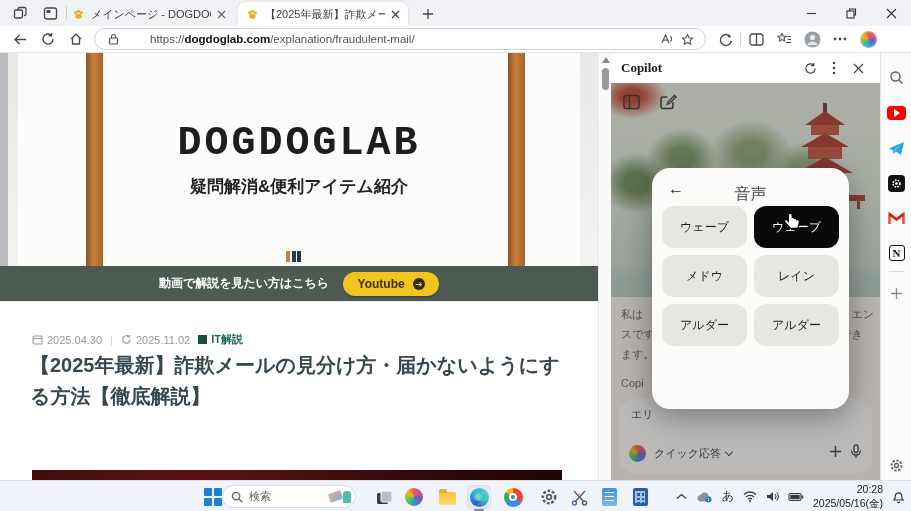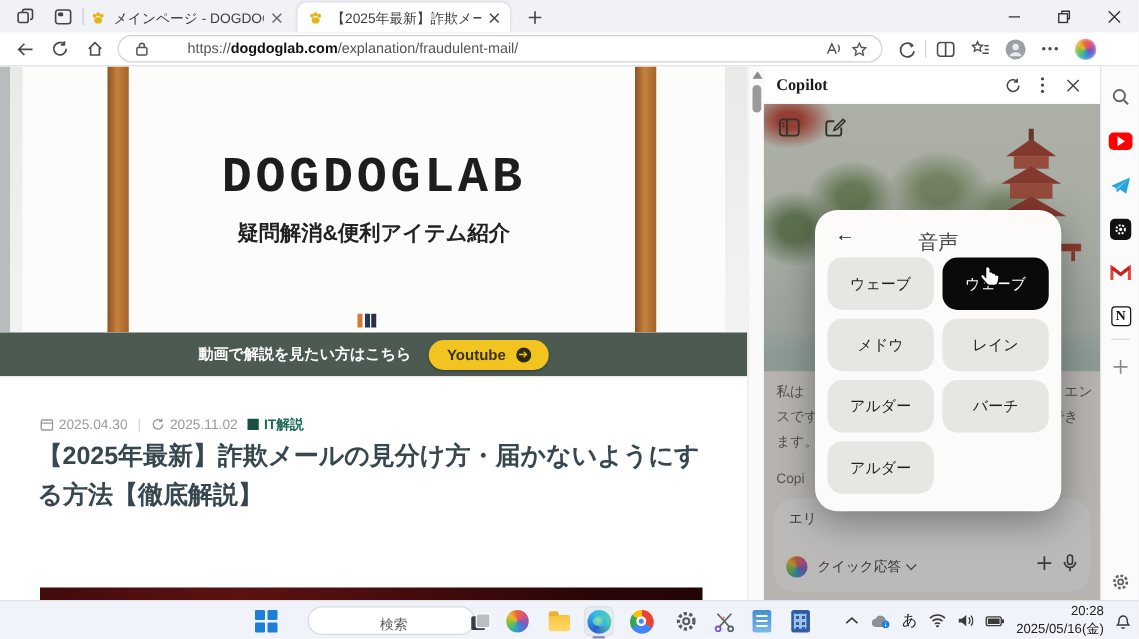--- a/index.html
+++ b/index.html
@@ -96,21 +96,21 @@
 
 .esidebar { position:absolute; left:880px; top:53px; width:31px; height:427px; background:#fbfbfb; border-left:1px solid #e4e4e4; }
 .es-icon { position:absolute; left:0; width:31px; height:24px; display:flex; align-items:center; justify-content:center; }
 .es-div { position:absolute; left:8px; width:15px; height:1px; background:#dcdcdc; }
 
 
 .taskbar { position:absolute; left:0; top:480px; width:911px; height:31px; background:#f0f3f9; border-top:1px solid #dde1e8; z-index:10; }
 .tk-icon { position:absolute; top:4px; width:24px; height:24px; display:flex; align-items:center; justify-content:center; }
 .tk-active { background:#e7ebf3; border-radius:5px; box-shadow:inset 0 0 0 1px #dbe0ea; }
 .tk-active::after { content:""; position:absolute; bottom:-2px; left:7px; width:10px; height:2.5px; border-radius:2px; background:#7a8aa5; }
-.tk-search { position:absolute; left:246px; top:4px; width:134px; height:23px; background:#fff; border:1px solid #d6dae2; border-radius:12px; display:flex; align-items:center; padding:0 4px 0 8px; gap:6px;flex-direction:column; }
+.tk-search { position:absolute; left:222px; top:4px; width:134px; height:23px; background:#fff; border:1px solid #d6dae2; border-radius:12px; display:flex; align-items:center; padding:0 4px 0 8px; gap:6px; }
 .tk-search .ph { flex:1; font-size:11px; color:#5a5a5a; }
 .tk-search .simg { display:flex; align-items:center; gap:1px; }
 .ticket { width:13px; height:9px; background:linear-gradient(135deg,#e8a8a0,#7fb6c9); transform:rotate(-18deg); border-radius:1px; }
 .luggage { width:8px; height:12px; background:#57b9ac; border-radius:3px 3px 1px 1px; }
 .tray { position:absolute; right:0; top:0; height:31px; display:flex; align-items:center; gap:9px; padding-right:6px; }
 .tray-ico { display:flex; align-items:center; justify-content:center; color:#3a3a3a; }
 .ime { font-size:12px; color:#222; }
 .clock { text-align:right; font-size:10.5px; color:#222; line-height:1.25; }
 
 .folder-ico { width:17px; height:13px; background:linear-gradient(#f9c43d,#fdda6e); border-radius:2px; position:relative; margin-top:3px; }
@@ -438,21 +438,20 @@
       <div class="vm-head">
         <span class="vm-back">←</span>
         <span class="vm-title">音声</span>
       </div>
       <div class="vm-grid">
         <div class="vopt">ウェーブ</div>
         <div class="vopt selected">ウェーブ</div>
         <div class="vopt">メドウ</div>
         <div class="vopt">レイン</div>
         <div class="vopt">アルダー</div>
-        <div class="vopt">バーチ</div>
         <div class="vopt">アルダー</div>
       </div>
     </div>
   </div>
 
   <div class="cursor">
     <svg width="17" height="20" viewBox="0 0 14 17">
         <path d="M5.8 1 c-.9 0-1.4.7-1.4 1.5 V8 L3.3 6.8 c-.5-.5-1.4-.5-1.9 0 -.4.5-.4 1.3 0 1.8 L5.3 13 c.4.5 1.1.9 1.8.9 h3.5 c1.2 0 2.2-.9 2.4-2 l.6-3.3 c.2-1-.6-2-1.6-2 h-.7 c0-.6-.5-1.1-1.2-1.1 h-.7 c-.1-.5-.6-.9-1.1-.9 h-.7 V2.5 C7.3 1.7 6.7 1 5.8 1 Z" fill="#fff" stroke="#000" stroke-width="1"></path>
       </svg>
   </div>

